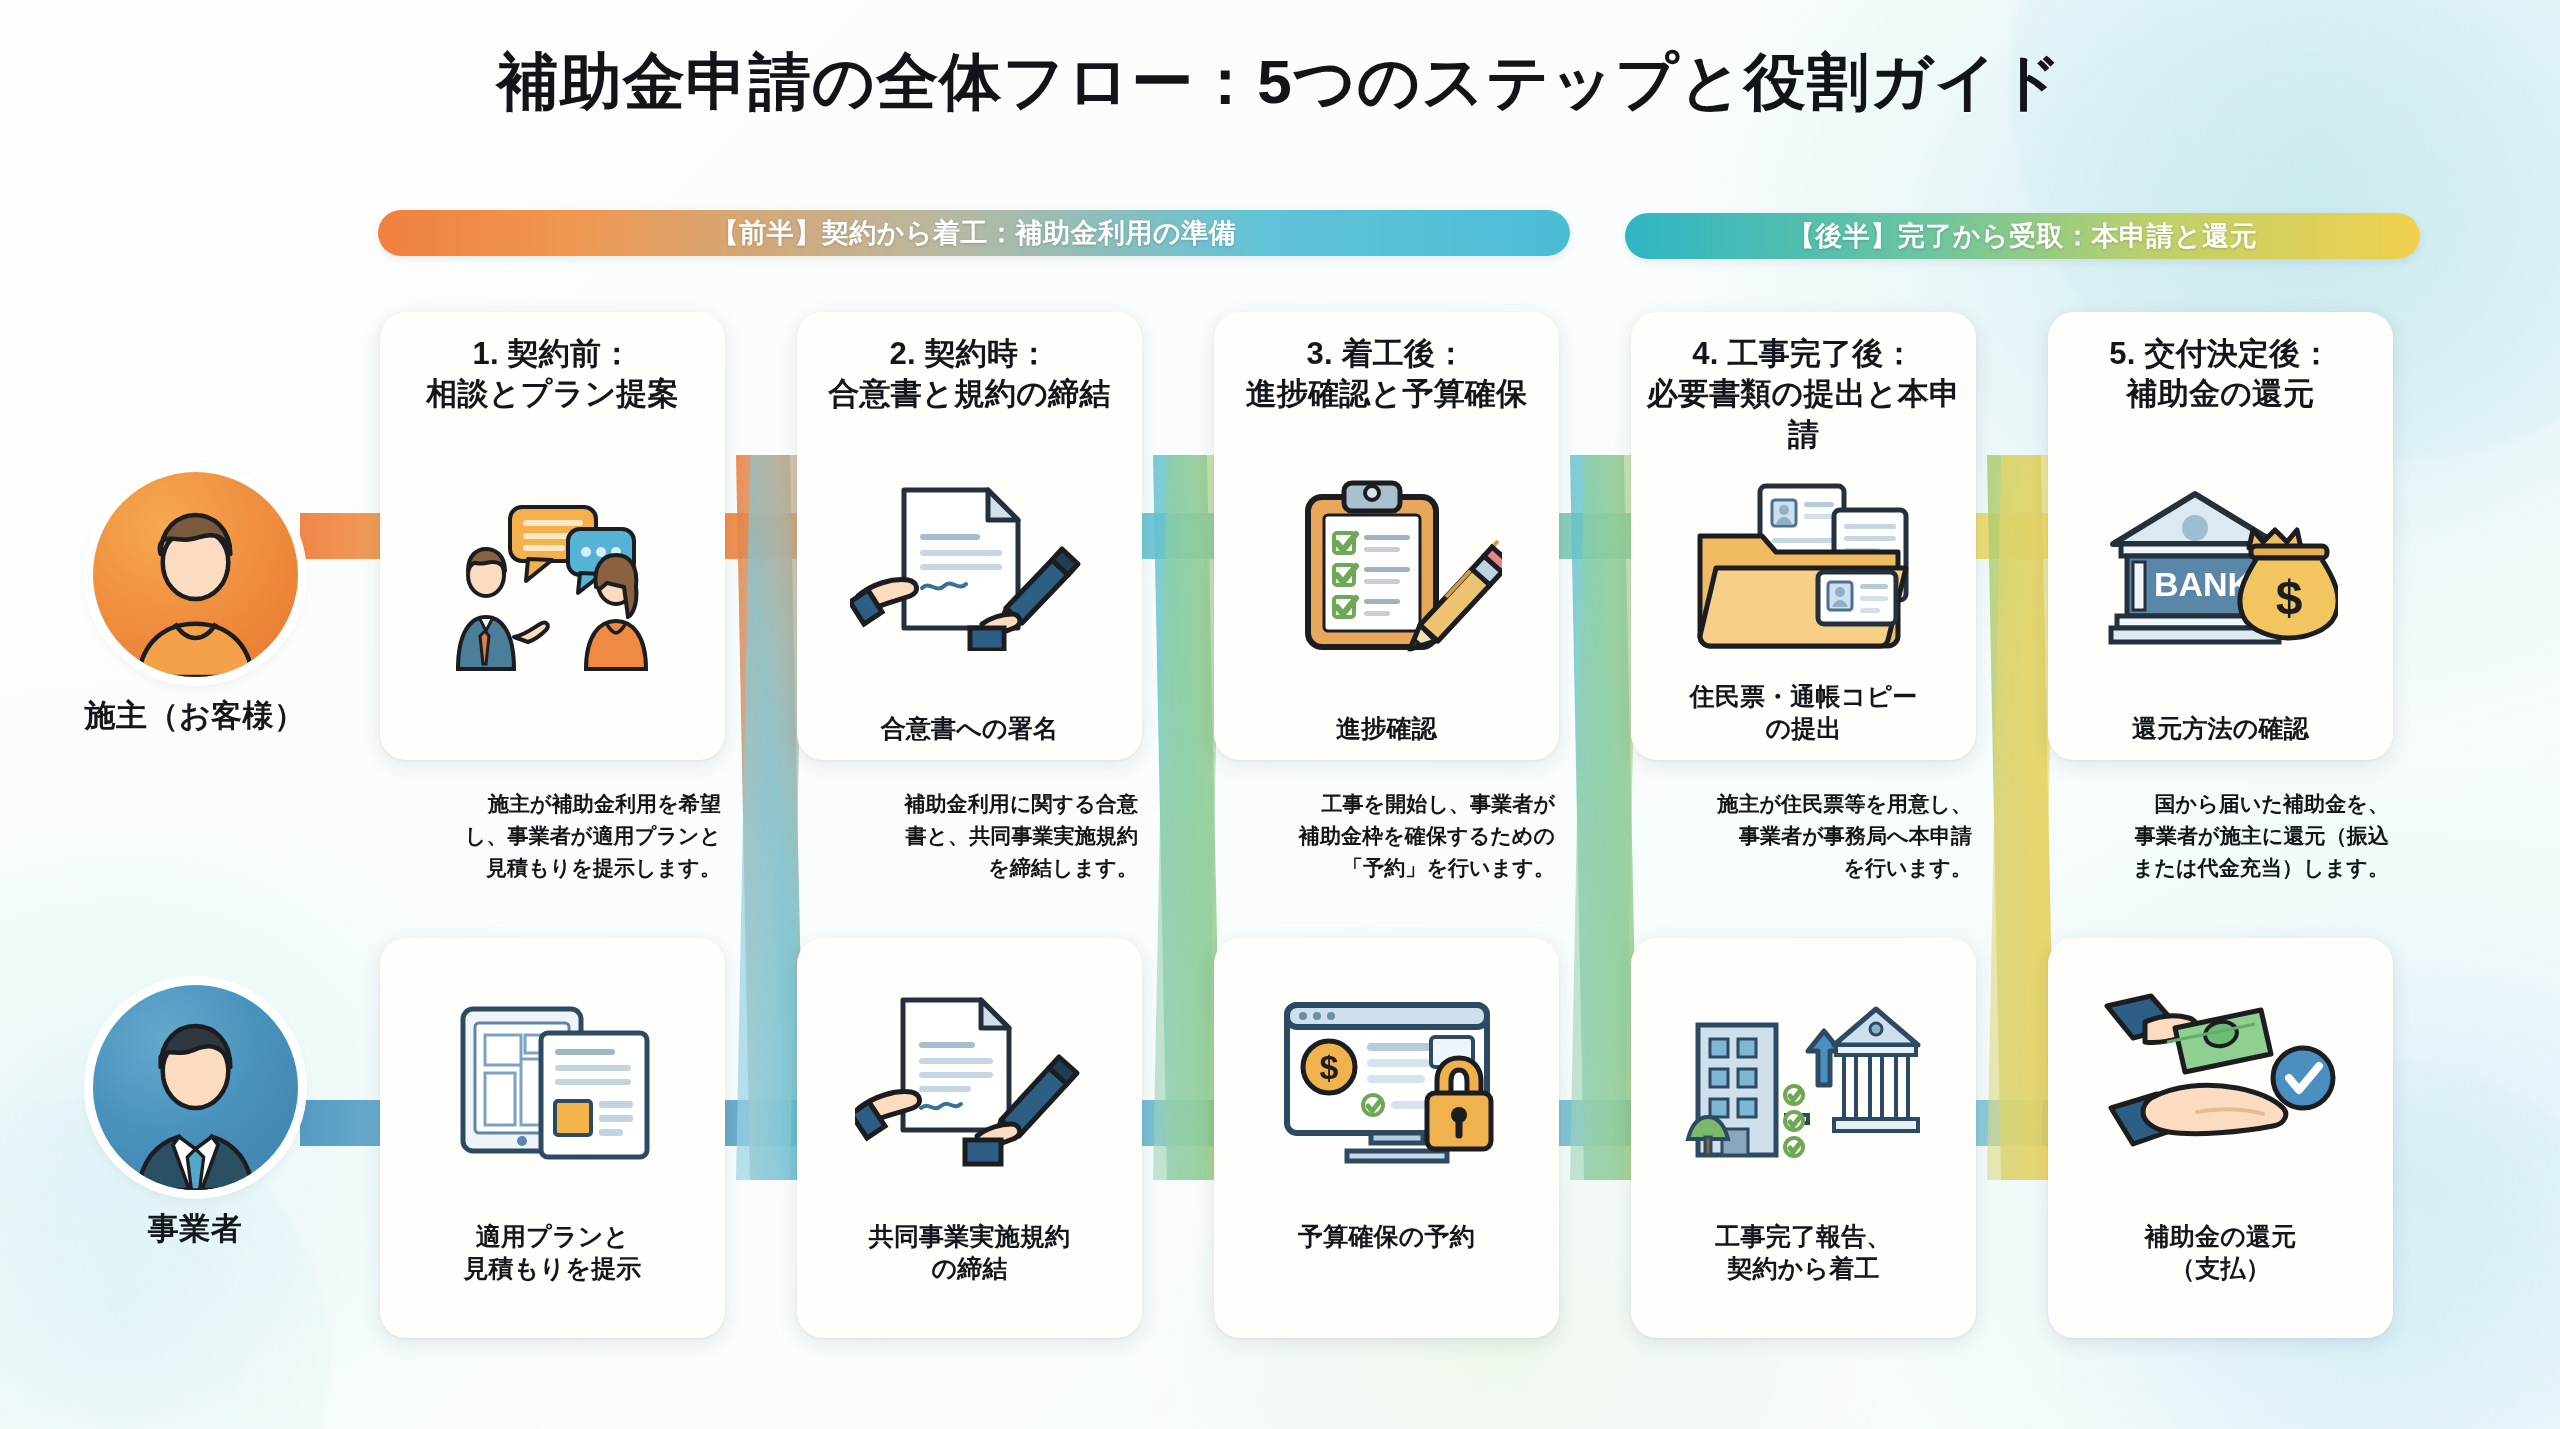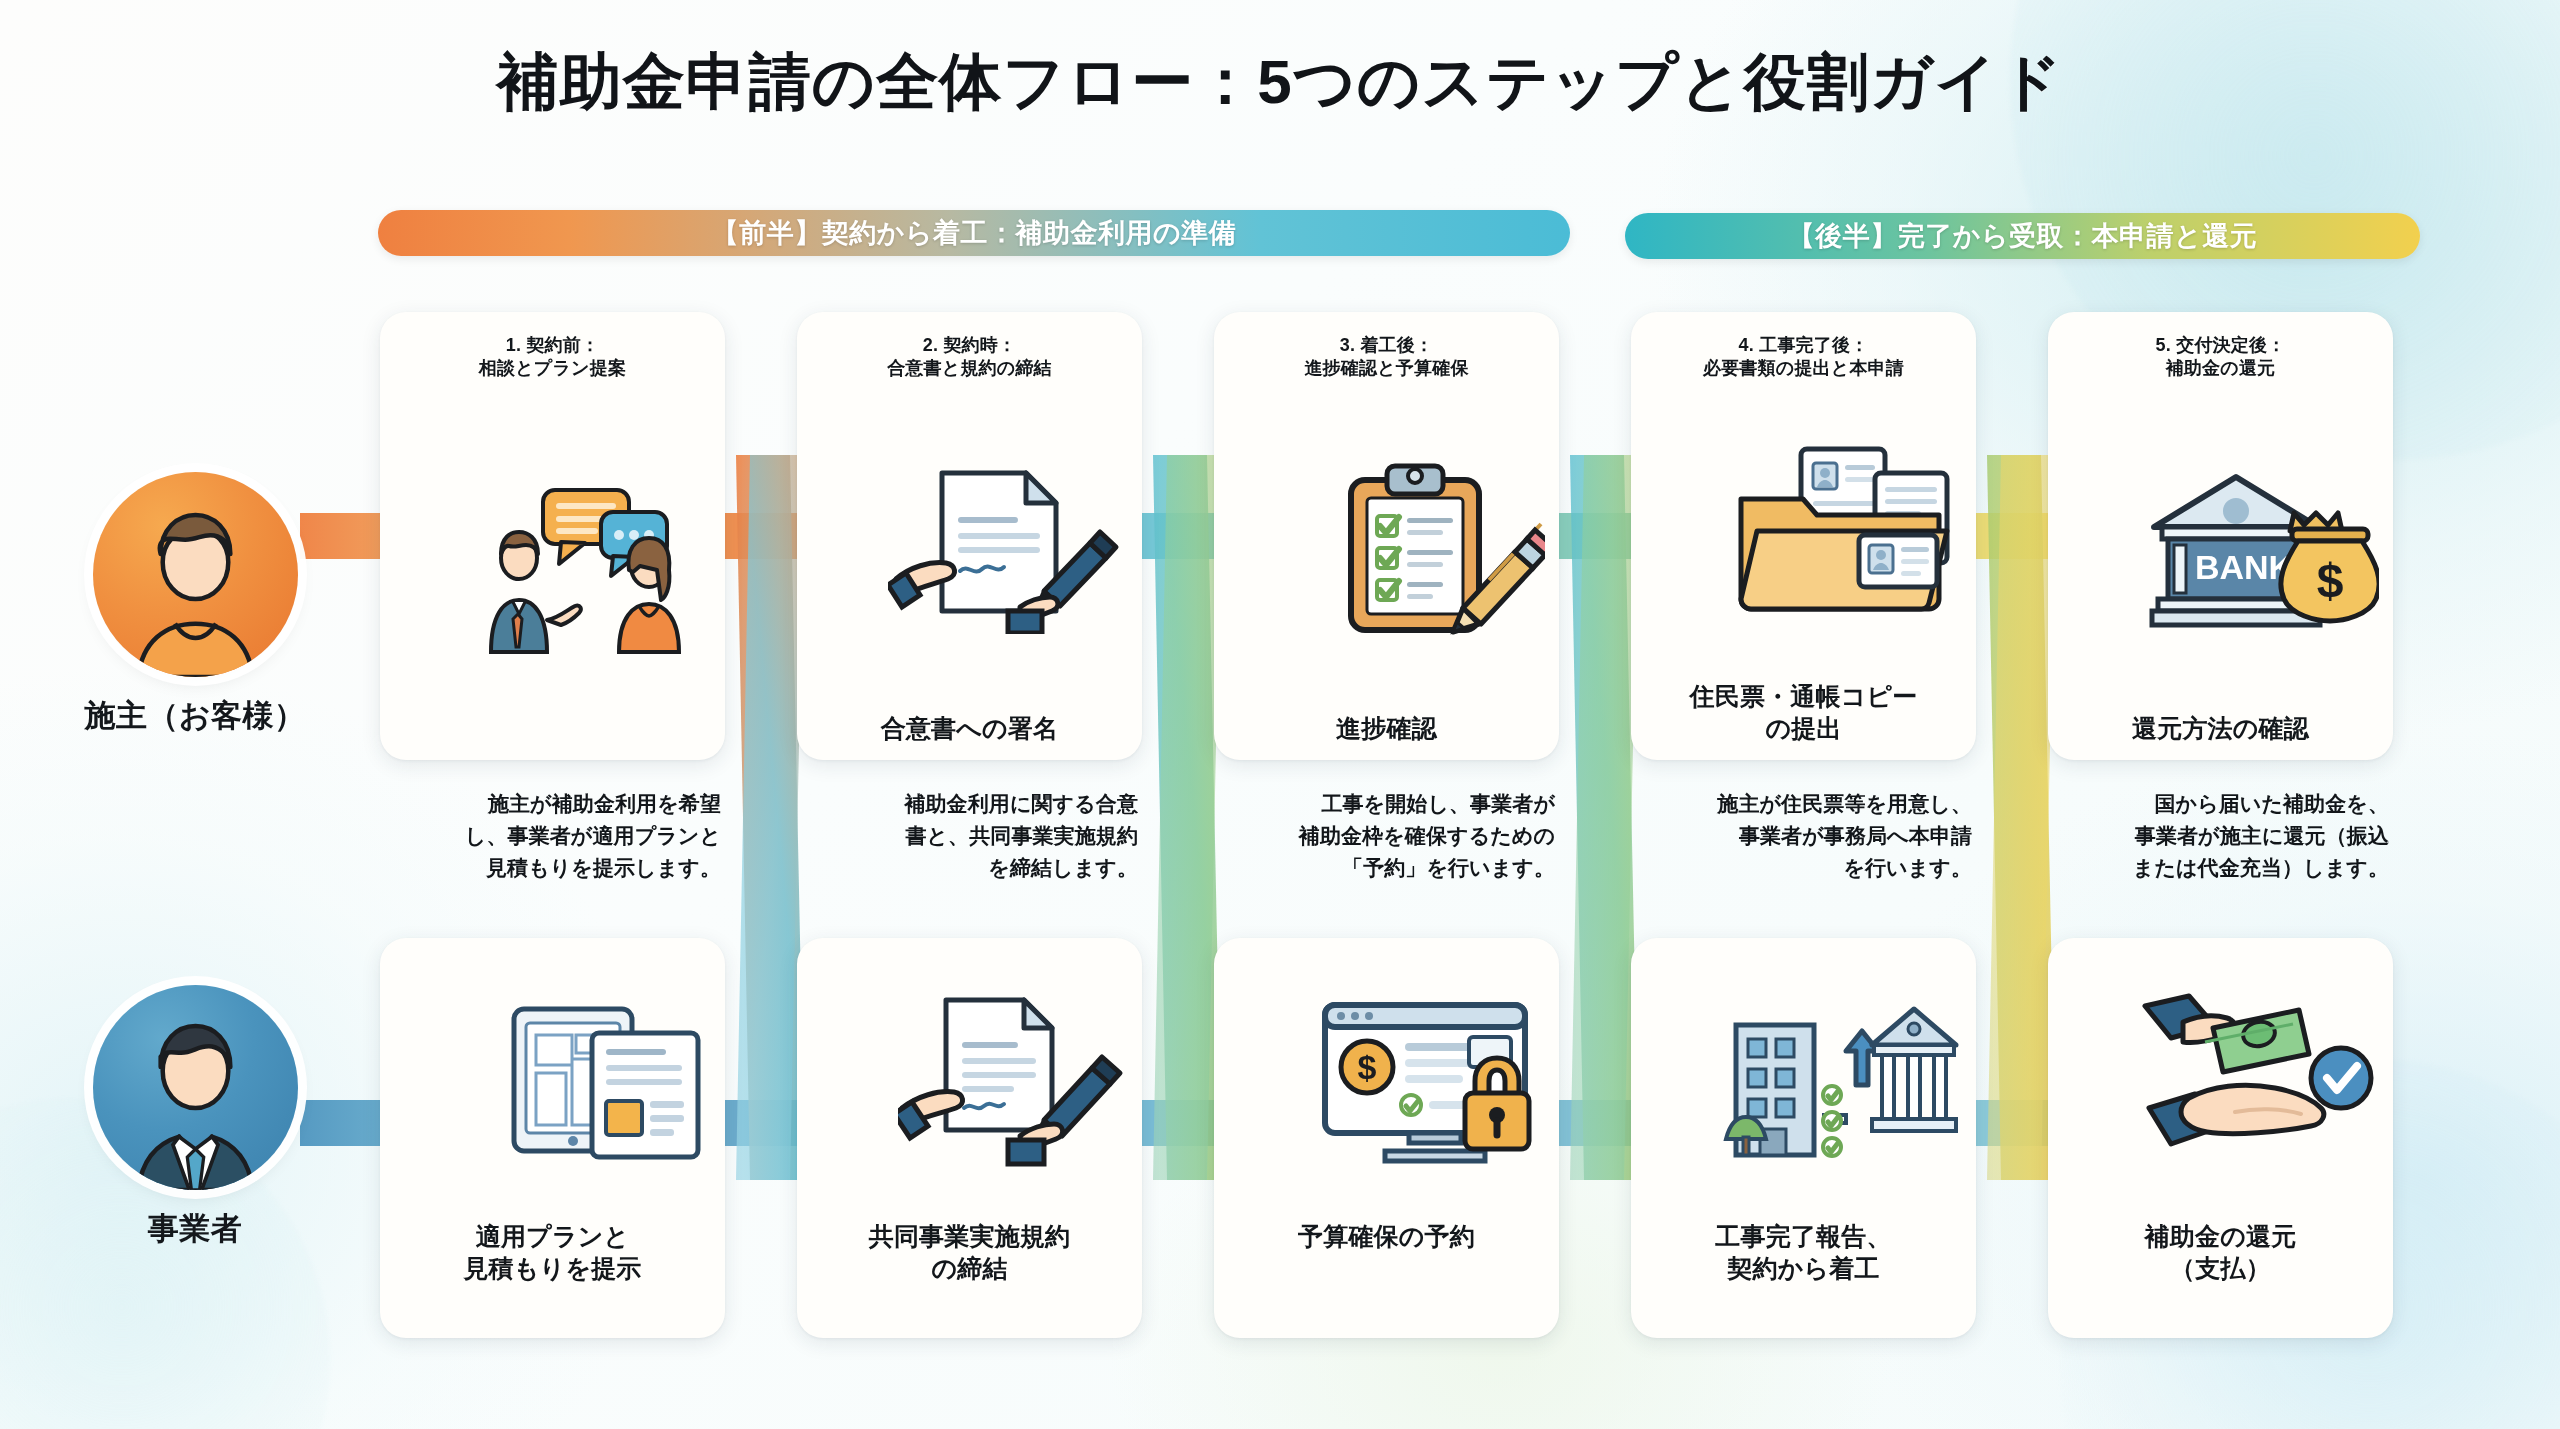--- a/index.html
+++ b/index.html
@@ -90,27 +90,27 @@
     position: absolute; width: 345px;
     background: #fffefb;
     border-radius: 26px;
     box-shadow: 0 5px 20px rgba(30,50,70,0.10), 0 1px 3px rgba(30,50,70,0.06);
     display: flex; flex-direction: column; align-items: center;
   }
   .card-top { top: 312px; height: 448px; padding: 22px 14px 16px; }
   .card-bottom { top: 938px; height: 400px; padding: 26px 14px 18px; }
 
   .step-head {
-    font-size: 18px; font-weight: 700; color: #13171b;
+    font-size: 31px; font-weight: 700; color: #13171b;
     text-align: center; line-height: 1.30; letter-spacing: 0.2px;
     white-space: pre-line;
   }
   .icon-box {
     flex: 1 1 auto; width: 100%;
-    display: flex; align-items: center; justify-content: flex-end;
+    display: flex; align-items: center; justify-content: center;
   }
   .icon-box svg { display: block; }
   .card-caption {
     font-size: 25px; font-weight: 700; color: #13171b;
     text-align: center; line-height: 1.28; white-space: pre-line;
     letter-spacing: 0.2px;
   }
   .card-bottom .icon-box { flex: 0 0 auto; height: 230px; }
   .card-bottom .card-caption { margin-top: 26px; }
 

